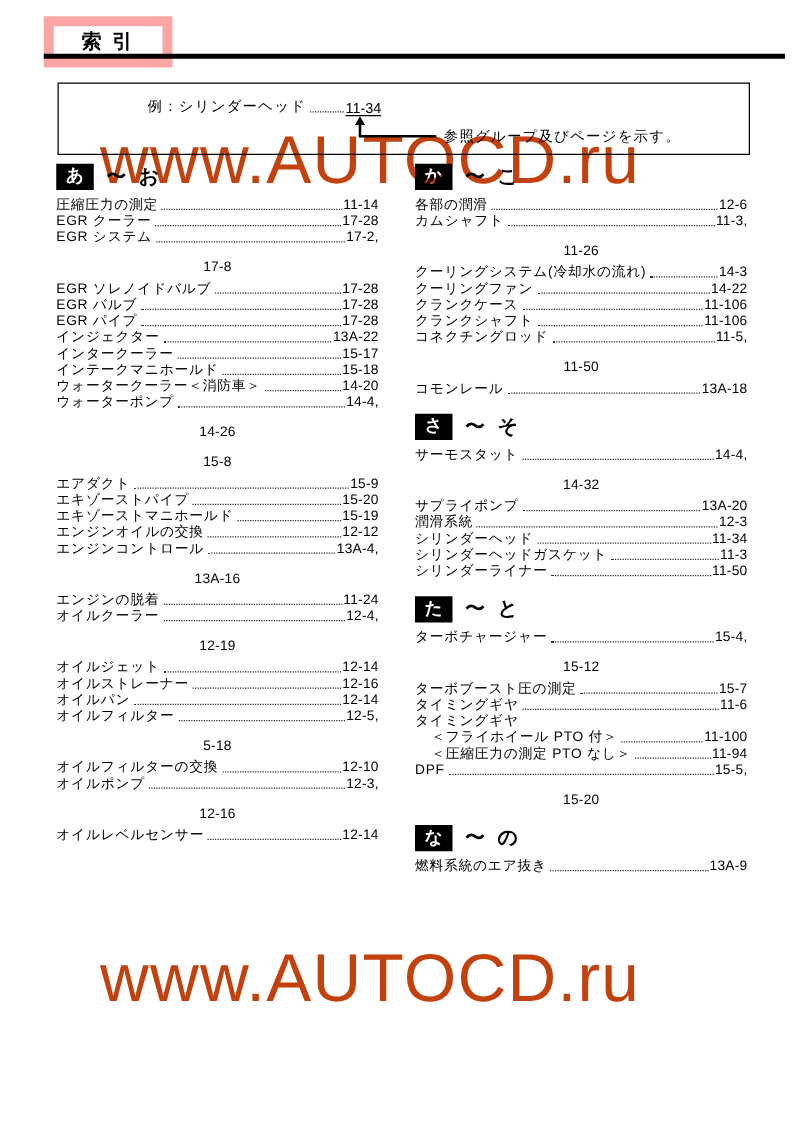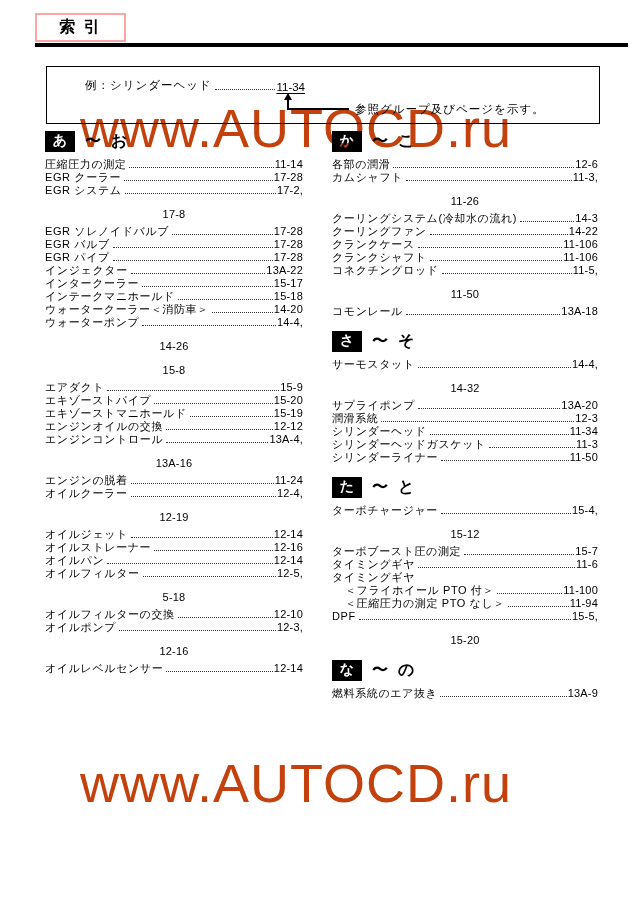--- a/index.html
+++ b/index.html
@@ -14,35 +14,35 @@
   .watermark{
     position:absolute;font-size:54px;font-weight:400;color:#c2410c;
     letter-spacing:1px;white-space:nowrap;z-index:6;mix-blend-mode:multiply;
   }
   .wm-top{left:80px;top:97px;}
   .wm-bottom{left:80px;top:752px;}
 
   
   .title-box{
     position:absolute;left:35px;top:13px;width:87px;height:25px;
-    border:2px solid #fca5a5;display:flex;align-items:center;justify-content:center;
+    border:8px solid #fca5a5;display:flex;align-items:center;justify-content:center;
     font-size:16px;font-weight:bold;letter-spacing:2px;z-index:2;
   }
   .title-rule{position:absolute;left:35px;top:43px;width:593px;height:4px;background:#000;z-index:2;}
 
   
   .example-box{
     position:absolute;left:46px;top:66px;width:552px;height:56px;
     border:1.5px solid #000;z-index:2;
   }
   .example-row{
     position:absolute;left:38px;top:11px;width:220px;
     display:flex;align-items:flex-end;font-size:11.5px;
   }
-  .ex-label{letter-spacing:1px;white-space:nowrap;}
+  .ex-label{letter-spacing:1px;white-space:nowrap;margin-left:33px;}
   .ex-page{white-space:nowrap;text-decoration:underline;text-underline-offset:2px;}
   .arrow-head{
     position:absolute;left:237px;top:26px;width:0;height:0;
     border-left:4px solid transparent;border-right:4px solid transparent;
     border-bottom:7px solid #000;
   }
   .arrow-vert{position:absolute;left:240px;top:31px;width:1.5px;height:11px;background:#000;}
   .arrow-horiz{position:absolute;left:240px;top:41px;width:62px;height:1.5px;background:#000;}
   .example-note{position:absolute;left:308px;top:35px;font-size:11.5px;letter-spacing:1px;white-space:nowrap;}
 

